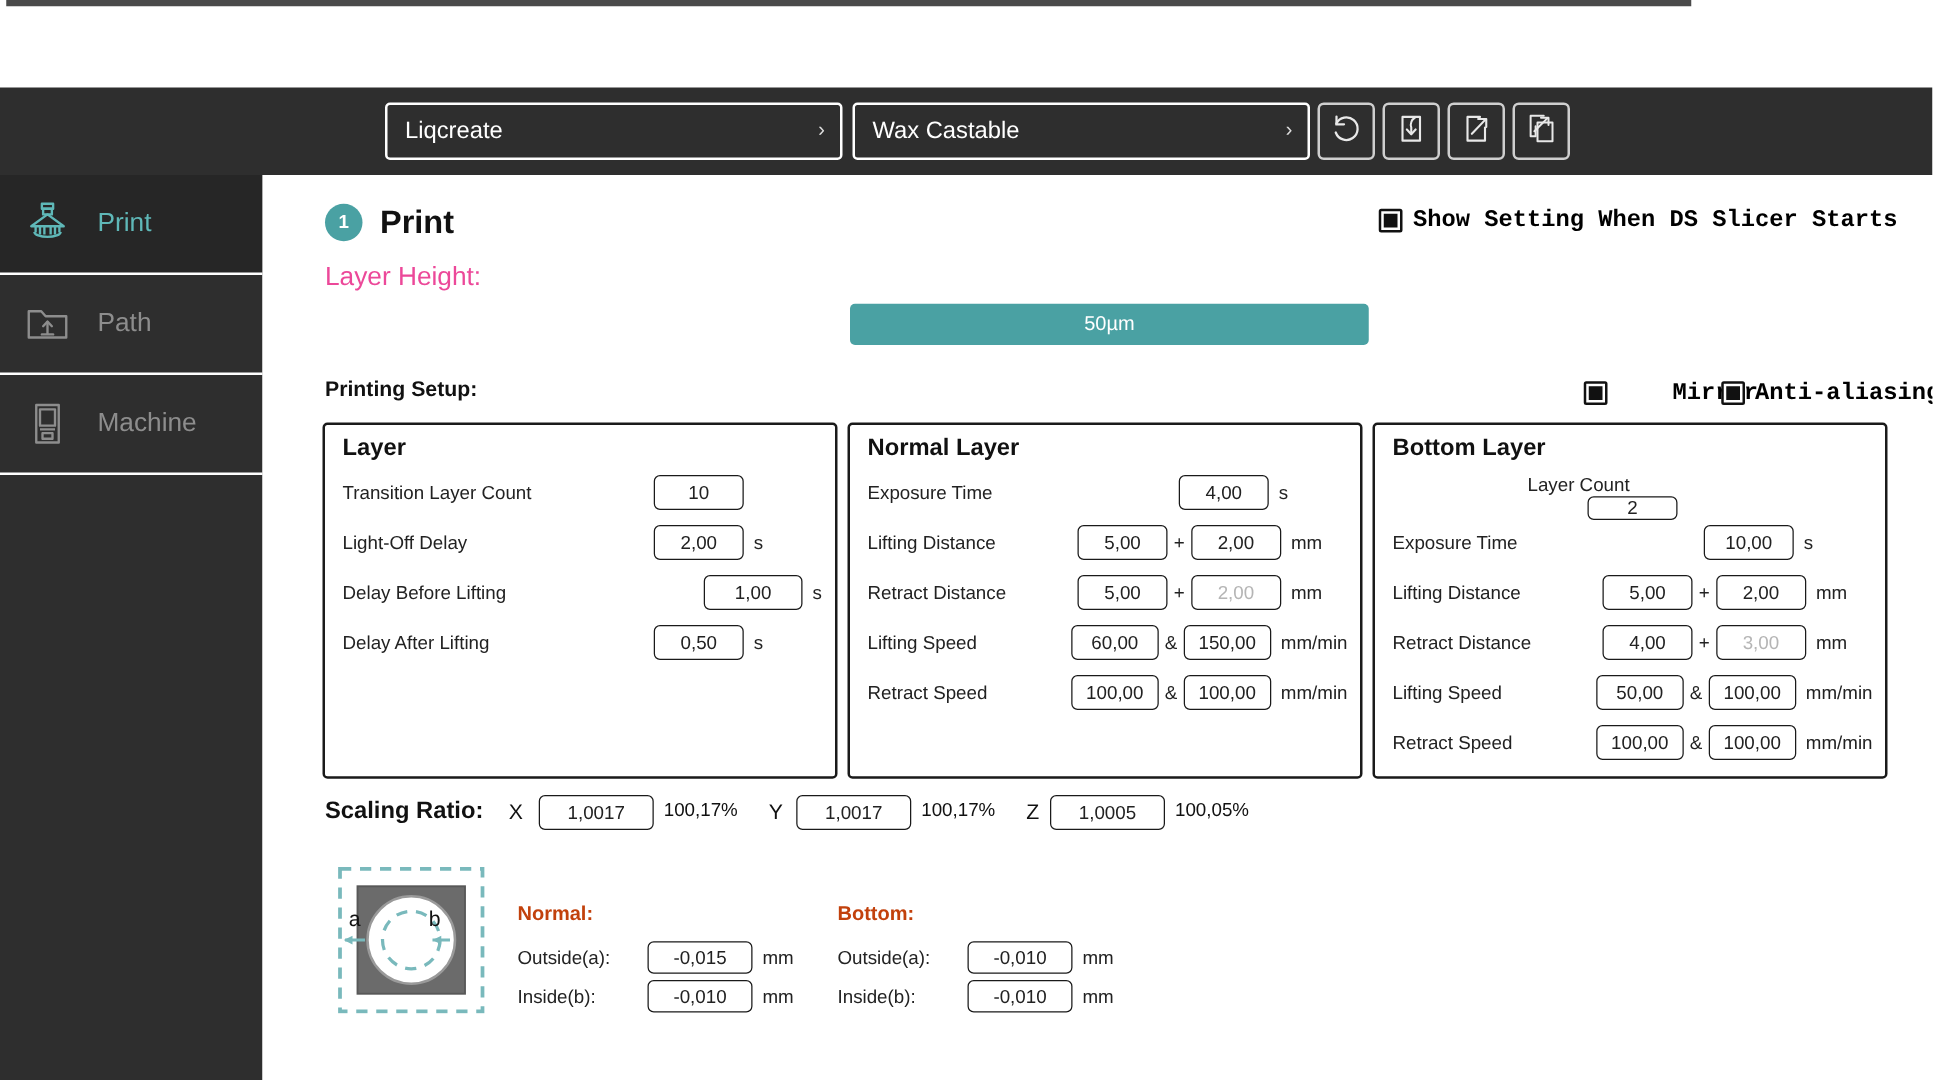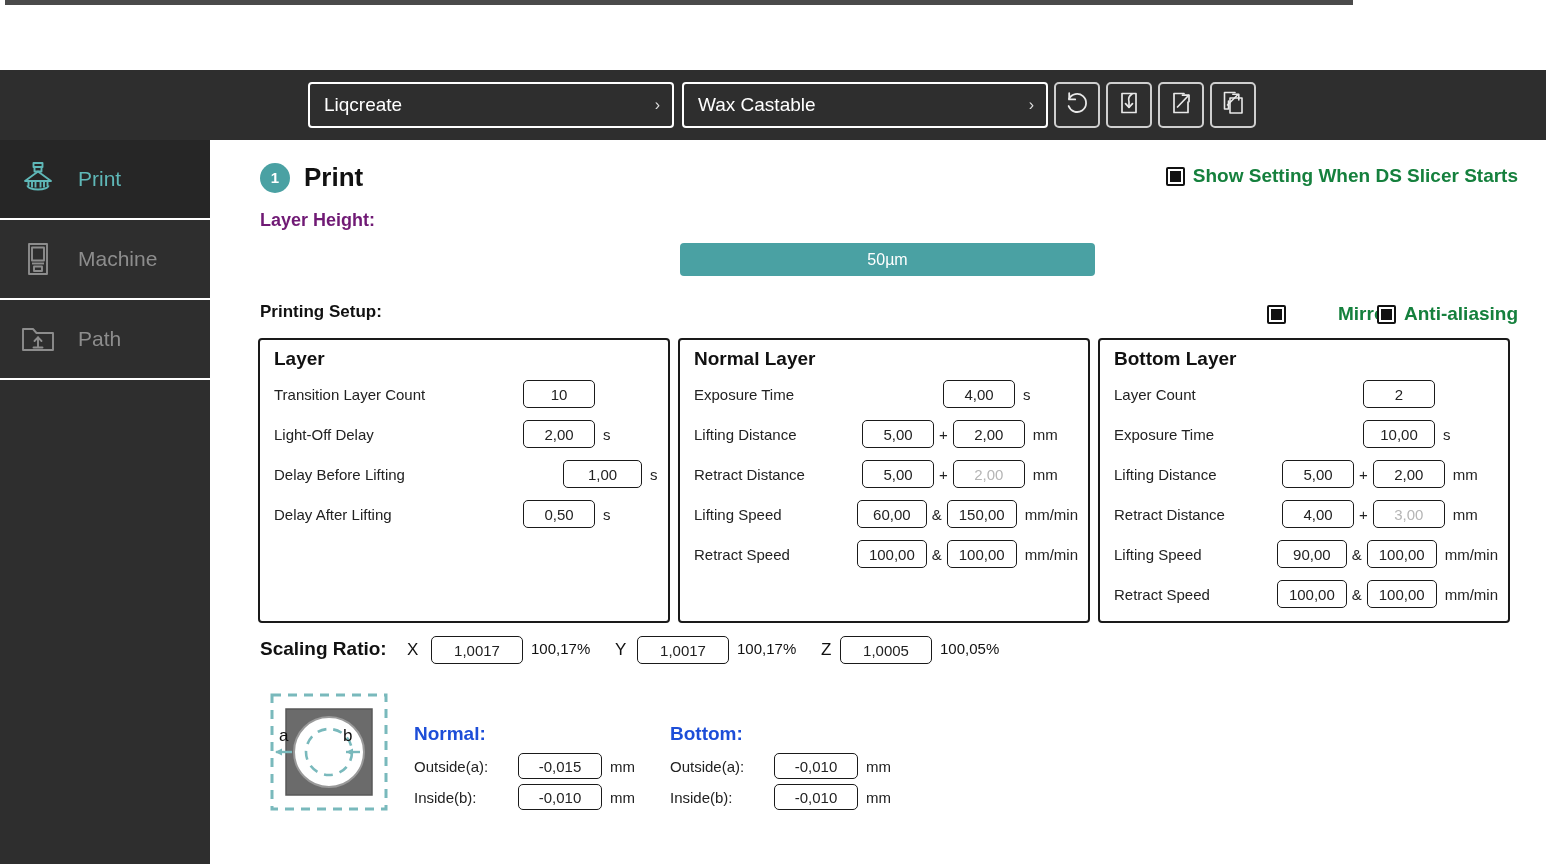--- a/index.html
+++ b/index.html
@@ -91,25 +91,25 @@
 
   .cbrow { display: inline-flex; align-items: center; }
   .cbox {
     width: 19px; height: 19px; border: 2px solid #111; border-radius: 2px;
     background: #fff; position: relative; cursor: pointer; flex: none;
   }
   .cbox::after {
     content: ""; position: absolute; left: 2px; top: 2px;
     width: 11px; height: 11px; background: #111;
   }
-  .cblabel { font-size: 19px; font-weight: bold; color:#15803d; margin-left: 8px; white-space: nowrap; }
+  .cblabel { font-size: 19px; font-weight: bold; color:#000000; margin-left: 8px; white-space: nowrap; font-family: Liberation Mono, monospace; }
 
   #show-setting-row { position: absolute; right: 28px; top: 25px; }
 
-  .lbl-layerheight { position:absolute; left:50px; top: 70px; font-size: 18px; font-weight:bold; color:#701a75; }
+  .lbl-layerheight { position:absolute; left:50px; top: 70px; font-size: 21px; font-weight:normal; color:#ec4899; }
 
   .lh-btn {
     position:absolute; top: 103px; height: 33px; border-radius: 4px;
     color:#fff; font-size: 16px; display:flex; align-items:center; justify-content:center;
     cursor:pointer; background:#8c8c8c;
   }
   .lh-btn.sel { background: #4aa1a3; }
   #lh-0 { left: 50px;  width: 415px; }
   #lh-1 { left: 470px; width: 415px; }
   #lh-2 { left: 890px; width: 415px; }
@@ -143,21 +143,21 @@
   .sr-label { position:absolute; left:50px; top: 498px; font-size: 19px; font-weight: bold; color:#111; }
   .sr-axis  { position:absolute; top: 500px; font-size: 17px; color:#111; }
   .sr-inp   { position:absolute; top: 496px; width: 92px; }
   .sr-pct   { position:absolute; top: 500px; font-size: 15px; color:#111; }
   #sr-x { left: 197px; } #sr-xi { left: 221px; } #sr-xp { left: 321px; }
   #sr-y { left: 405px; } #sr-yi { left: 427px; } #sr-yp { left: 527px; }
   #sr-z { left: 611px; } #sr-zi { left: 630px; } #sr-zp { left: 730px; }
 
   
   #comp-diagram { position:absolute; left: 60px; top: 553px; width: 118px; height: 118px; }
-  .comp-head { position:absolute; font-size: 19px; font-weight: bold; color:#1d4ed8; }
+  .comp-head { position:absolute; font-size: 16px; font-weight: bold; color:#c2410c; }
   #comp-normal-head { left: 204px; top: 583px; }
   #comp-bottom-head { left: 460px; top: 583px; }
   .comp-row { position:absolute; height: 26px; display:flex; align-items:center; }
   .comp-row .clabel { font-size: 15px; color:#222; }
   .comp-inp { width: 84px; height: 26px; }
 </style>
 </head>
 <body>
 
 <div id="app">
@@ -227,42 +227,42 @@
           <path d="M20 12.5 L7 22 H33 Z"></path>
           <path d="M10.5 22 v5 M14 22 v6.5 M17.5 22 v6.5 M22.5 22 v6.5 M26 22 v6.5 M29.5 22 v5"></path>
           <path d="M9.5 26.5 a10.5 4 0 0 0 21 0"></path>
         </svg>
       </span>
       <span class="side-label">Print</span>
     </div>
 
     <div class="side-item">
       <span class="side-icon">
+        <svg viewBox="0 0 40 40" width="40" height="40" fill="none" stroke="#8d8d8d" stroke-width="1.9" stroke-linejoin="round" stroke-linecap="round">
+          <path d="M5 31 V10 H15 L18.5 14 H35 V31 Z"></path>
+          <line x1="20" y1="28" x2="20" y2="18.5"></line>
+          <polyline points="16.5,22 20,18.3 23.5,22"></polyline>
+          <line x1="15.5" y1="28.5" x2="24.5" y2="28.5"></line>
+        </svg>
+      </span>
+      <span class="side-label">Path</span>
+    </div>
+
+    <div class="side-item">
+      <span class="side-icon">
         <svg viewBox="0 0 40 40" width="40" height="40" fill="none" stroke="#8d8d8d" stroke-width="1.9" stroke-linejoin="round">
           <rect x="11" y="5" width="18" height="30"></rect>
           <rect x="14" y="8.5" width="12" height="13"></rect>
           <line x1="14" y1="24.5" x2="26" y2="24.5"></line>
           <rect x="16" y="27.5" width="8" height="4.5"></rect>
         </svg>
       </span>
       <span class="side-label">Machine</span>
     </div>
 
-    <div class="side-item">
-      <span class="side-icon">
-        <svg viewBox="0 0 40 40" width="40" height="40" fill="none" stroke="#8d8d8d" stroke-width="1.9" stroke-linejoin="round" stroke-linecap="round">
-          <path d="M5 31 V10 H15 L18.5 14 H35 V31 Z"></path>
-          <line x1="20" y1="28" x2="20" y2="18.5"></line>
-          <polyline points="16.5,22 20,18.3 23.5,22"></polyline>
-          <line x1="15.5" y1="28.5" x2="24.5" y2="28.5"></line>
-        </svg>
-      </span>
-      <span class="side-label">Path</span>
-    </div>
-
     <div class="side-rest"></div>
   </div>
 
   <div class="main">
 
     <div class="sec-head">
       <span class="step-badge">1</span>
       <span class="sec-title">Print</span>
     </div>
 
@@ -343,21 +343,21 @@
         <div class="prow" style="left: 14px; right: 10px; top: 200px;">
           <span class="plabel" style="width: 168px;">Retract Speed</span>
           <span class="inp" style="width: 72px;">100,00</span>
           <span class="op" style="margin: 0px 5px;">&amp;</span>
           <span class="inp" style="width: 72px;">100,00</span>
           <span class="unit" style="margin-left: 8px;">mm/min</span>
         </div>
       </div>
     <div class="panel" id="panel-bottom">
       <div class="panel-title">Bottom Layer</div>
-    <div class="prow" style="left: 14px; right: 10px; top: 40px;">
+    <div class="prow" style="left: 14px; right: 10px; top: 40px; flex-direction: column;">
           <span class="plabel" style="width: 168px;">Layer Count</span>
           <span style="width: 81px; display: inline-block;"></span>
           <span class="inp" style="width: 72px;">2</span>
         </div>
         <div class="prow" style="left: 14px; right: 10px; top: 80px;">
           <span class="plabel" style="width: 168px;">Exposure Time</span>
           <span style="width: 81px; display: inline-block;"></span>
           <span class="inp" style="width: 72px;">10,00</span>
           <span class="unit" style="margin-left: 8px;">s</span>
         </div>
@@ -370,21 +370,21 @@
         </div>
         <div class="prow" style="left: 14px; right: 10px; top: 160px;">
           <span class="plabel" style="width: 168px;">Retract Distance</span>
           <span class="inp" style="width: 72px;">4,00</span>
           <span class="op" style="margin: 0px 5px;">+</span>
           <span class="inp disabled" style="width: 72px;">3,00</span>
           <span class="unit" style="margin-left: 8px;">mm</span>
         </div>
         <div class="prow" style="left: 14px; right: 10px; top: 200px;">
           <span class="plabel" style="width: 168px;">Lifting Speed</span>
-          <span class="inp" style="width: 72px;">90,00</span>
+          <span class="inp" style="width: 72px;">50,00</span>
           <span class="op" style="margin: 0px 5px;">&amp;</span>
           <span class="inp" style="width: 72px;">100,00</span>
           <span class="unit" style="margin-left: 8px;">mm/min</span>
         </div>
         <div class="prow" style="left: 14px; right: 10px; top: 240px;">
           <span class="plabel" style="width: 168px;">Retract Speed</span>
           <span class="inp" style="width: 72px;">100,00</span>
           <span class="op" style="margin: 0px 5px;">&amp;</span>
           <span class="inp" style="width: 72px;">100,00</span>
           <span class="unit" style="margin-left: 8px;">mm/min</span>

